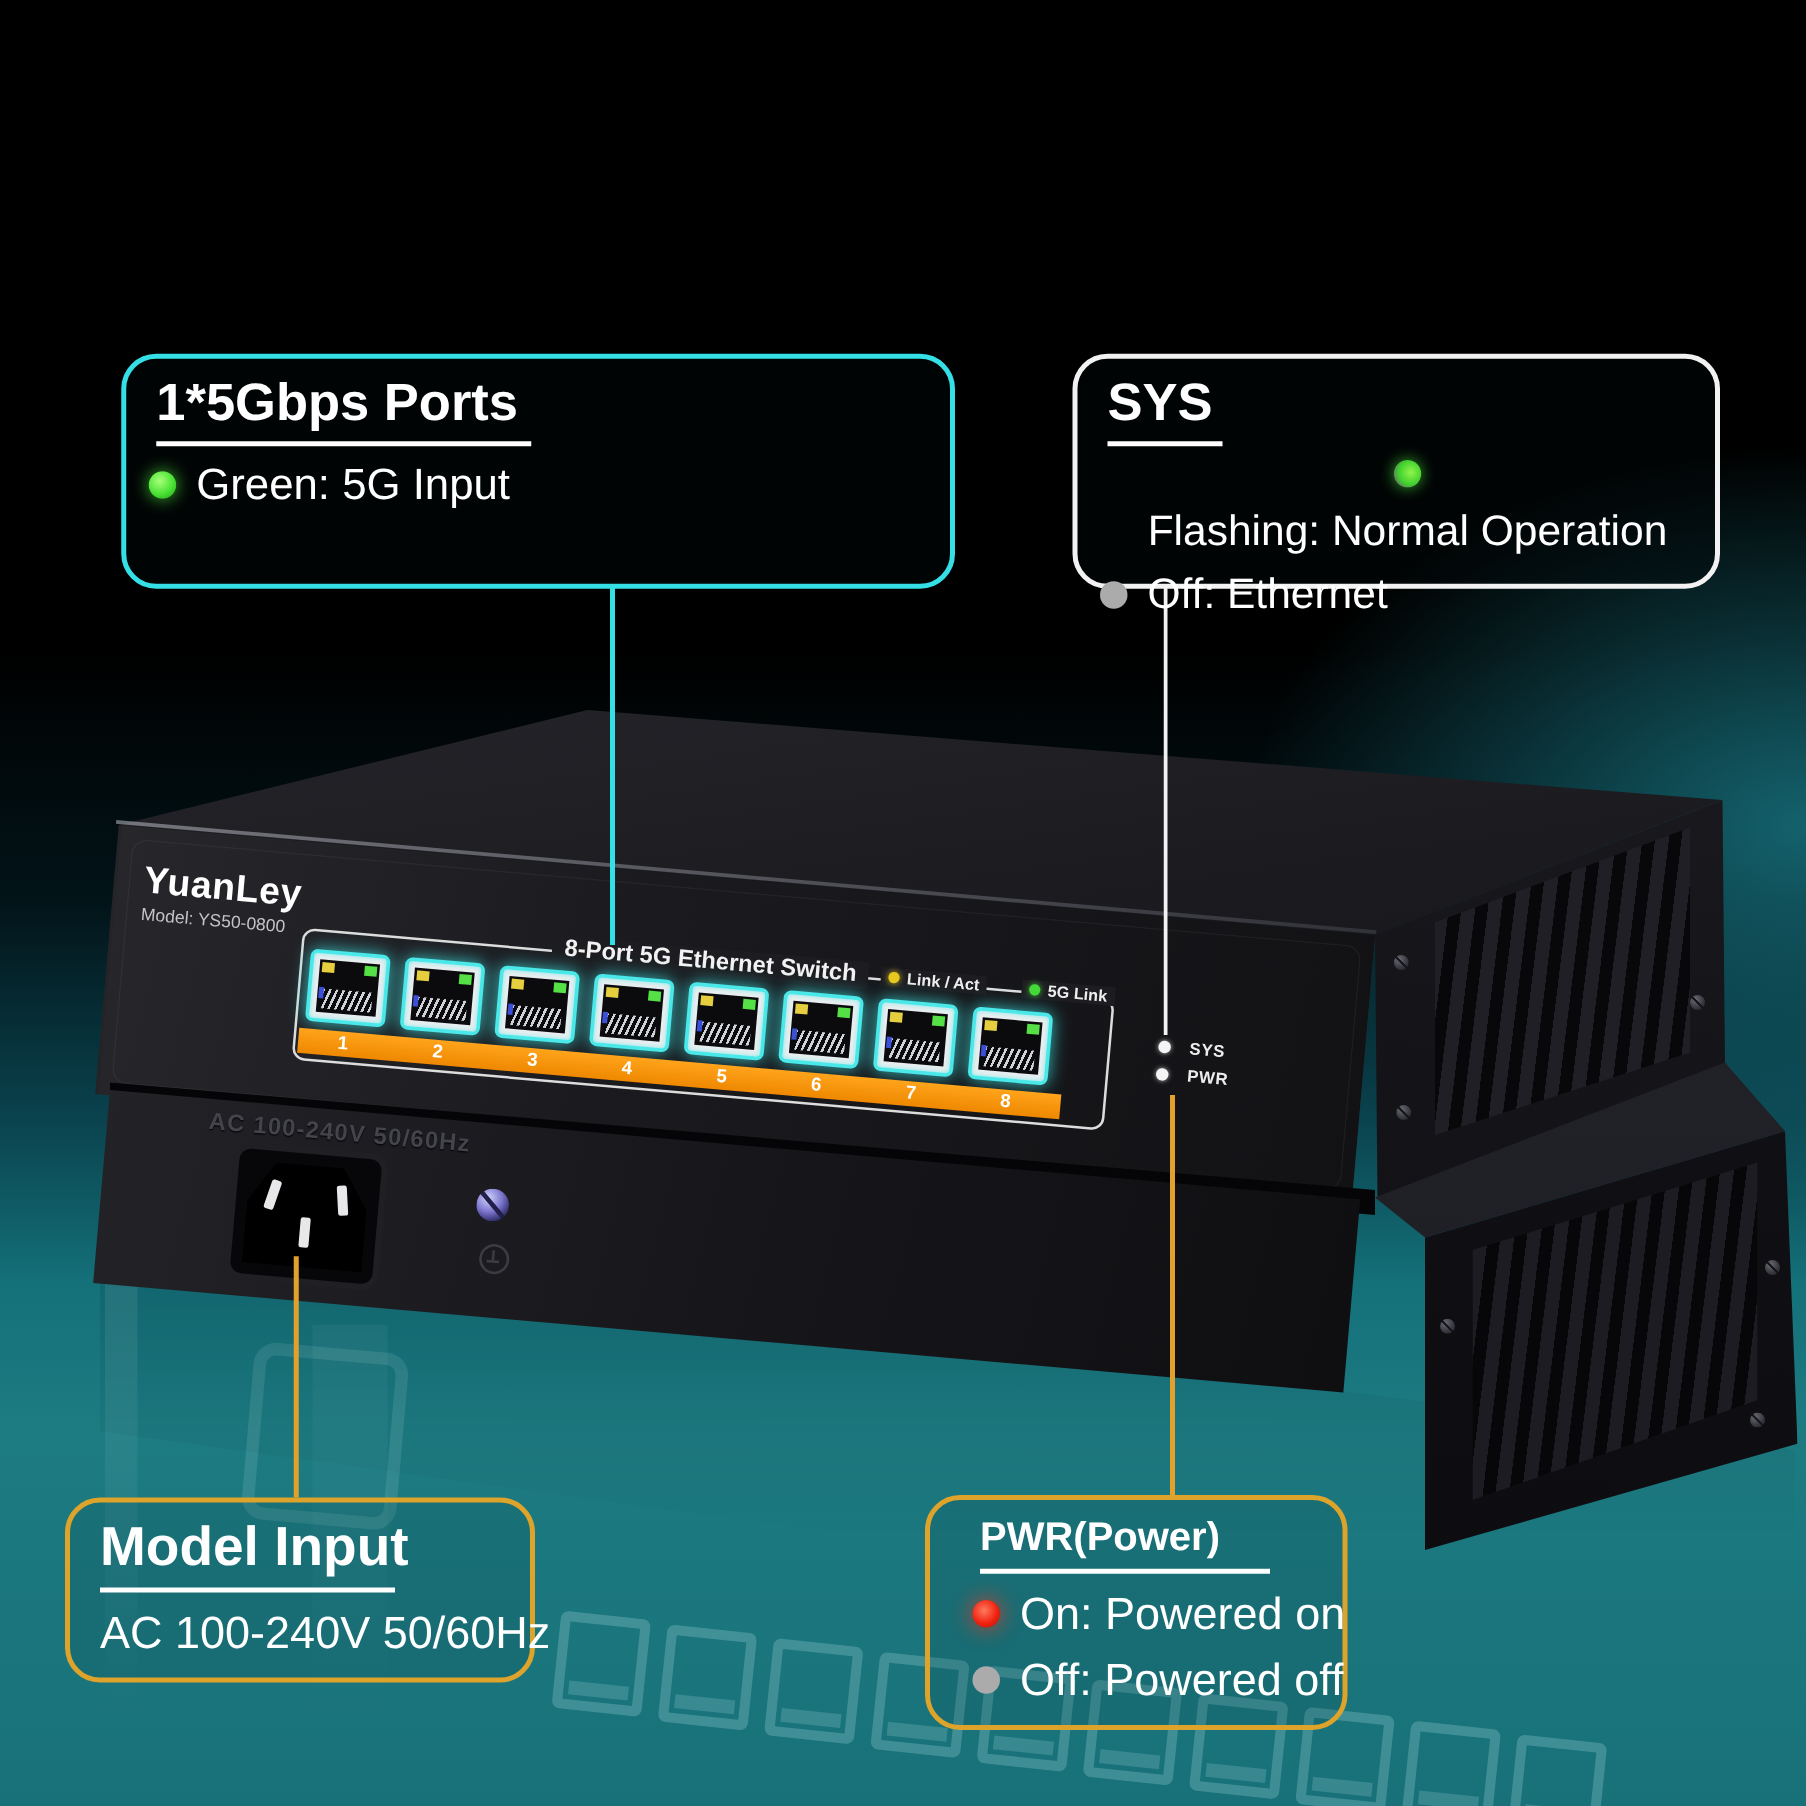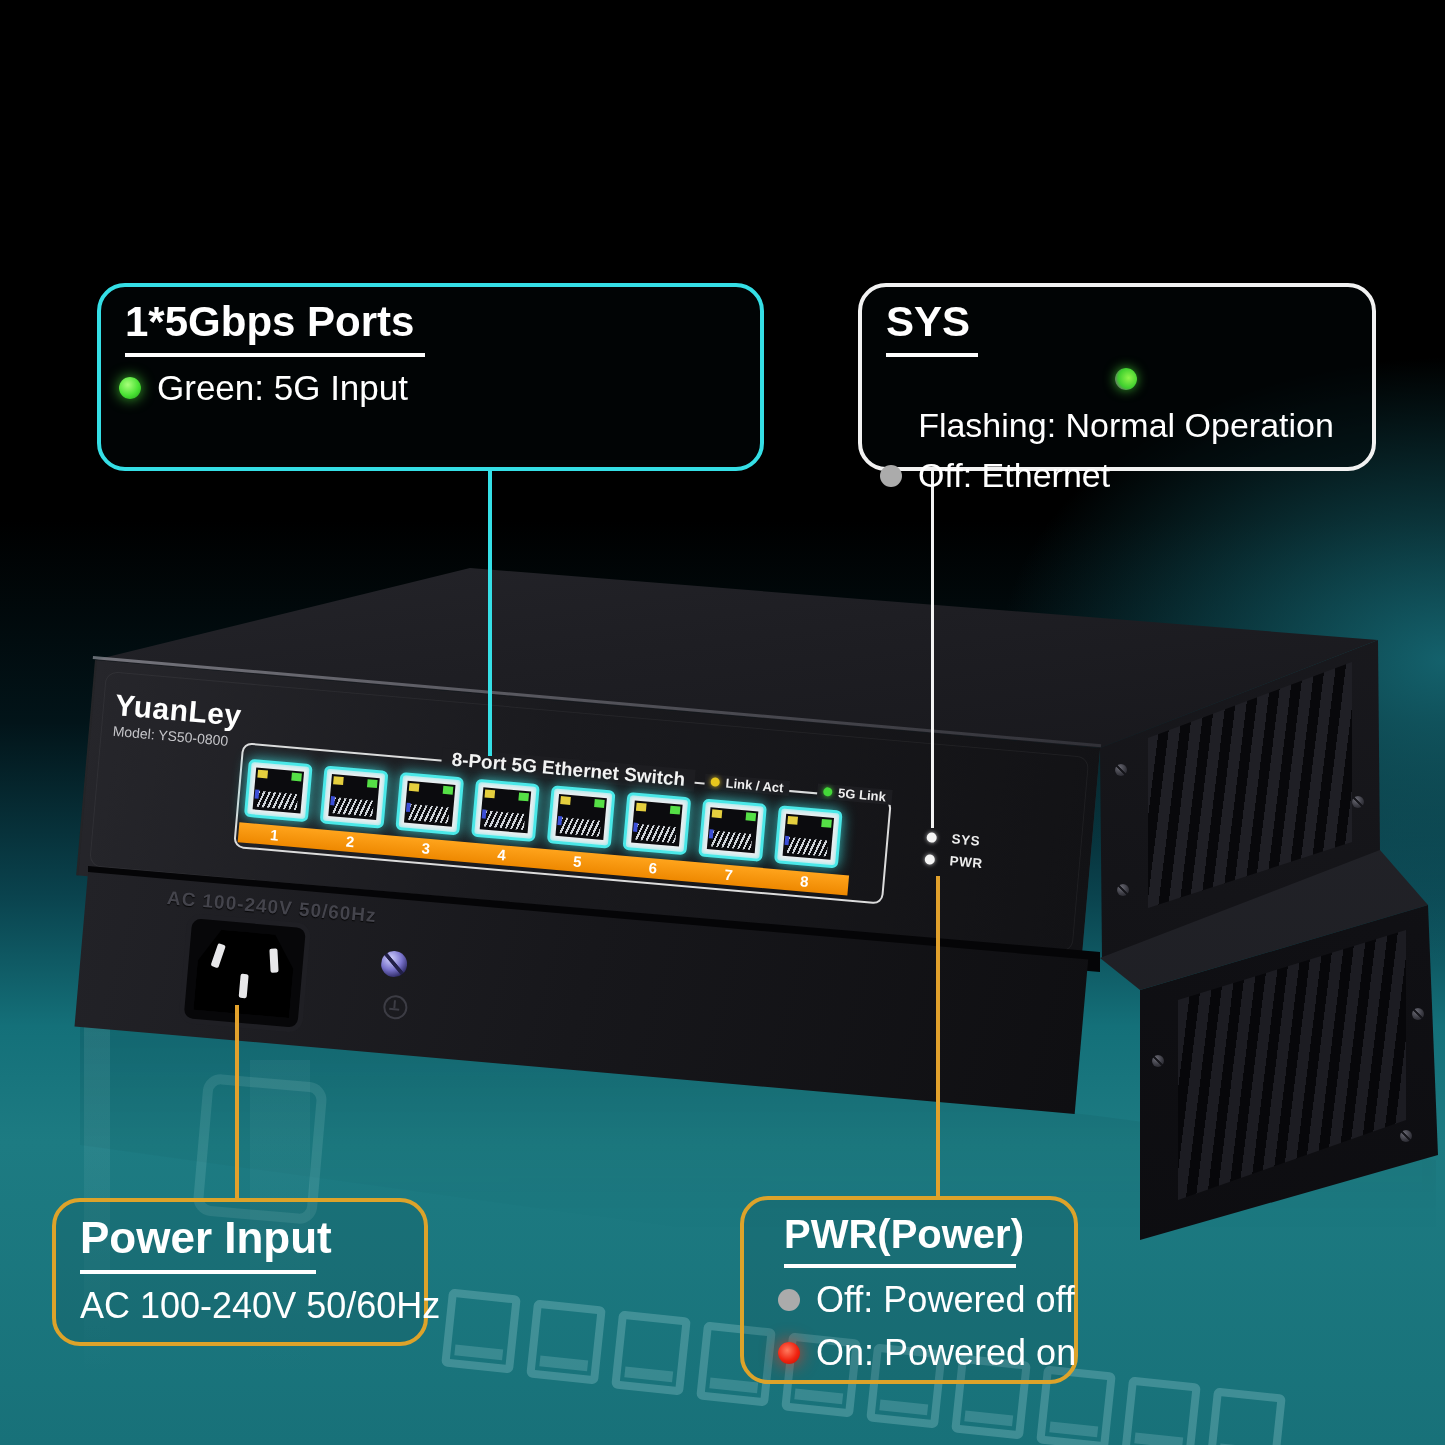--- a/index.html
+++ b/index.html
@@ -306,34 +306,34 @@
       <span class="dot green-half"></span>
       <span>Flashing: Normal Operation</span>
     </div>
     <div class="row" style="font-size:34px;">
       <span class="dot gray"></span>
       <span>Off: Ethernet</span>
     </div>
   </div>
 
   <div class="box b-gold" style="left:52px;top:1198px;width:376px;height:148px;">
-    <h2 style="font-size:44px;">Power Input</h2>
+    <h2 style="font-size:44px;">Model Input</h2>
     <div class="rule" style="width:236px;"></div>
     <div class="row" style="font-size:36px;margin-left:24px;">
       <span>AC 100-240V 50/60Hz</span>
     </div>
   </div>
 
   <div class="box b-gold" style="left:740px;top:1196px;width:338px;height:188px;">
-    <h2 style="font-size:40px;margin-left:40px;">PWR(Power)</h2>
+    <h2 style="font-size:32px;margin-left:40px;">PWR(Power)</h2>
     <div class="rule" style="width:232px;margin-left:40px;"></div>
+    <div class="row" style="font-size:36px;margin-left:34px;">
+      <span class="dot red"></span>
+      <span>On: Powered on</span>
+    </div>
     <div class="row" style="font-size:36px;margin-left:34px;">
       <span class="dot gray"></span>
       <span>Off: Powered off</span>
     </div>
-    <div class="row" style="font-size:36px;margin-left:34px;">
-      <span class="dot red"></span>
-      <span>On: Powered on</span>
-    </div>
   </div>
 
 
 </div>
 
 </body></html>

